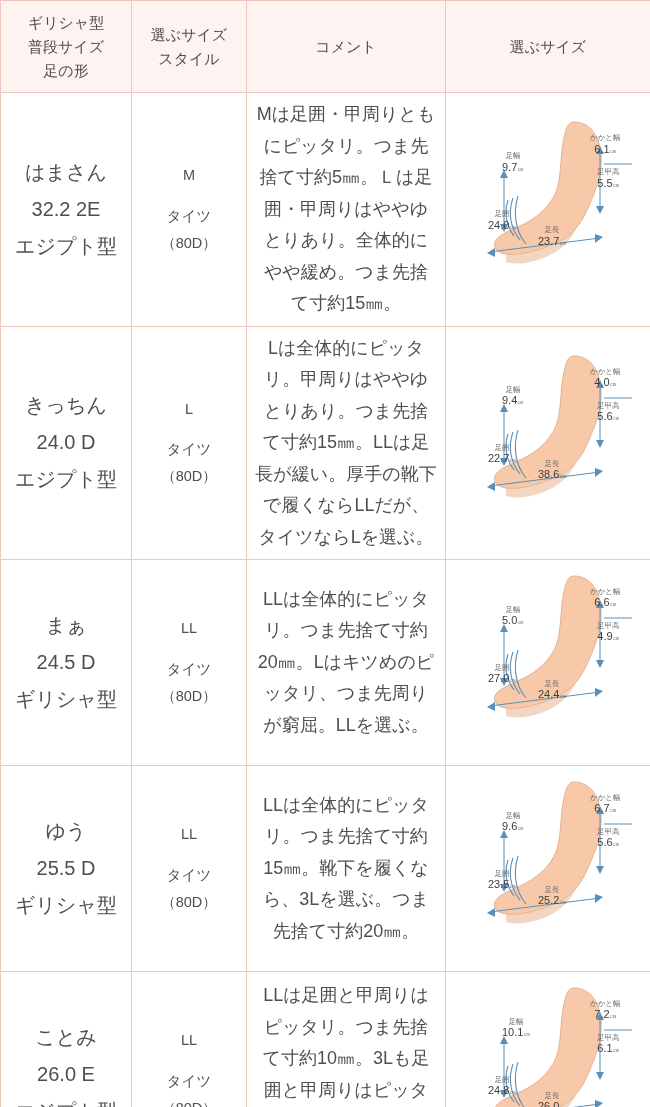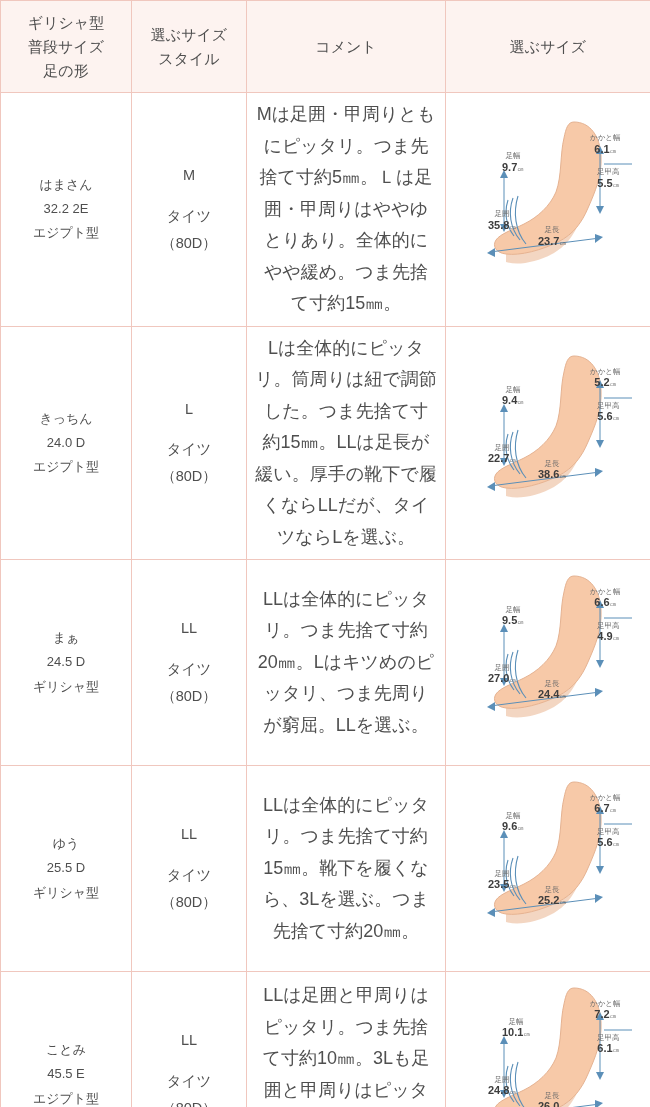--- a/index.html
+++ b/index.html
@@ -39,21 +39,21 @@
     color: #4f4f4f;
     height: 92px;
   }
   tbody td {
     font-size: 14.5px;
     line-height: 1.65;
     color: #4f4f4f;
     height: 206px;
   }
   td.name-cell {
-    font-size: 13px;
+    font-size: 20px;
     line-height: 1.85;
   }
   td.size-cell {
     font-size: 14.5px;
     line-height: 1.85;
   }
   td.size-cell .gap {
     display: block;
     height: 14px;
   }
@@ -79,21 +79,21 @@
     position: absolute;
     font-size: 7.5px;
     color: #5d5d5d;
     white-space: nowrap;
     line-height: 1.1;
     text-align: center;
   }
   .label .val {
     font-size: 11px;
     color: #3d3d3d;
-    font-weight: bold;
+    font-weight: normal;
   }
   .label .unit {
     font-size: 6.5px;
   }
   .cap {
     font-size: 7.5px;
     color: #6a6a6a;
     font-family: Liberation Mono, monospace;
   }
 </style>
@@ -173,21 +173,21 @@
           <div class="label" style="left:136px; top:20px;">
             <span class="cap">かかと幅</span><br>
             <span class="val">6.1</span><span class="unit">㎝</span>
           </div>
           <div class="label" style="left:143px; top:54px;">
             <span class="cap">足甲高</span><br>
             <span class="val">5.5</span><span class="unit">㎝</span>
           </div>
           <div class="label" style="left:34px; top:96px;">
             <span class="cap">足囲</span><br>
-            <span class="val">35.8</span><span class="unit">㎝</span>
+            <span class="val">24.0</span><span class="unit">㎝</span>
           </div>
           <div class="label" style="left:84px; top:112px;">
             <span class="cap">足長</span><br>
             <span class="val">23.7</span><span class="unit">㎝</span>
           </div>
         </div>
       </td>
     </tr>
 
     <tr>
@@ -195,21 +195,21 @@
         <div>きっちん</div>
         <div>24.0 D</div>
         <div>エジプト型</div>
       </td>
       <td class="size-cell">
         <div>L</div>
         <span class="gap"></span>
         <div>タイツ</div>
         <div>（80D）</div>
       </td>
-      <td class="comment-cell">Lは全体的にピッタリ。筒周りは紐で調節した。つま先捨て寸約15㎜。LLは足長が緩い。厚手の靴下で履くならLLだが、タイツならLを選ぶ。</td>
+      <td class="comment-cell">Lは全体的にピッタリ。甲周りはややゆとりあり。つま先捨て寸約15㎜。LLは足長が緩い。厚手の靴下で履くならLLだが、タイツならLを選ぶ。</td>
       <td class="foot-cell">
         <div class="foot-wrap">
           <svg width="203" height="190" viewBox="0 0 203 190">
             <path d="M120 8 C136 8 146 22 147 42 C148 62 141 78 134 94 C128 108 120 120 104 128 C88 136 66 142 52 140 C42 139 38 132 42 126 C46 120 58 116 70 110 C84 103 96 92 102 78 C108 62 106 40 110 24 C112 14 114 8 120 8 Z" fill="#f7c9a8" stroke="#e5b291" stroke-width="1"></path>
             <path d="M52 140 C66 142 88 136 104 128 C112 124 118 119 123 113 C118 124 110 133 100 139 C84 148 64 152 52 148 Z" fill="#eab48f" opacity="0.55"></path>
             <g stroke="#5b8fb8" stroke-width="1.1" fill="none">
               <path d="M60 122 C52 112 50 98 54 86"></path>
               <path d="M66 126 C56 114 54 98 59 84"></path>
               <path d="M72 130 C61 117 59 98 64 82"></path>
             </g>
@@ -227,21 +227,21 @@
               <polygon points="146,32 142,40 150,40"></polygon>
               <polygon points="146,100 142,92 150,92"></polygon>
             </g>
           </svg>
           <div class="label" style="left:48px; top:38px;">
             <span class="cap">足幅</span><br>
             <span class="val">9.4</span><span class="unit">㎝</span>
           </div>
           <div class="label" style="left:136px; top:20px;">
             <span class="cap">かかと幅</span><br>
-            <span class="val">5.2</span><span class="unit">㎝</span>
+            <span class="val">4.0</span><span class="unit">㎝</span>
           </div>
           <div class="label" style="left:143px; top:54px;">
             <span class="cap">足甲高</span><br>
             <span class="val">5.6</span><span class="unit">㎝</span>
           </div>
           <div class="label" style="left:34px; top:96px;">
             <span class="cap">足囲</span><br>
             <span class="val">22.7</span><span class="unit">㎝</span>
           </div>
           <div class="label" style="left:84px; top:112px;">
@@ -285,21 +285,21 @@
               <polygon points="50,56 46,64 54,64"></polygon>
               <polygon points="50,118 46,110 54,110"></polygon>
               <polygon points="33,139 41,134 41,143"></polygon>
               <polygon points="149,123 141,120 141,129"></polygon>
               <polygon points="146,32 142,40 150,40"></polygon>
               <polygon points="146,100 142,92 150,92"></polygon>
             </g>
           </svg>
           <div class="label" style="left:48px; top:38px;">
             <span class="cap">足幅</span><br>
-            <span class="val">9.5</span><span class="unit">㎝</span>
+            <span class="val">5.0</span><span class="unit">㎝</span>
           </div>
           <div class="label" style="left:136px; top:20px;">
             <span class="cap">かかと幅</span><br>
             <span class="val">6.6</span><span class="unit">㎝</span>
           </div>
           <div class="label" style="left:143px; top:54px;">
             <span class="cap">足甲高</span><br>
             <span class="val">4.9</span><span class="unit">㎝</span>
           </div>
           <div class="label" style="left:34px; top:96px;">
@@ -372,21 +372,21 @@
             <span class="cap">足長</span><br>
             <span class="val">25.2</span><span class="unit">㎝</span>
           </div>
         </div>
       </td>
     </tr>
 
     <tr>
       <td class="name-cell">
         <div>ことみ</div>
-        <div>45.5 E</div>
+        <div>26.0 E</div>
         <div>エジプト型</div>
       </td>
       <td class="size-cell">
         <div>LL</div>
         <span class="gap"></span>
         <div>タイツ</div>
         <div>（80D）</div>
       </td>
       <td class="comment-cell">LLは足囲と甲周りはピッタリ。つま先捨て寸約10㎜。3Lも足囲と甲周りはピッタリ。つま先捨て寸約20㎜。靴下なら3L。</td>
       <td class="foot-cell">

